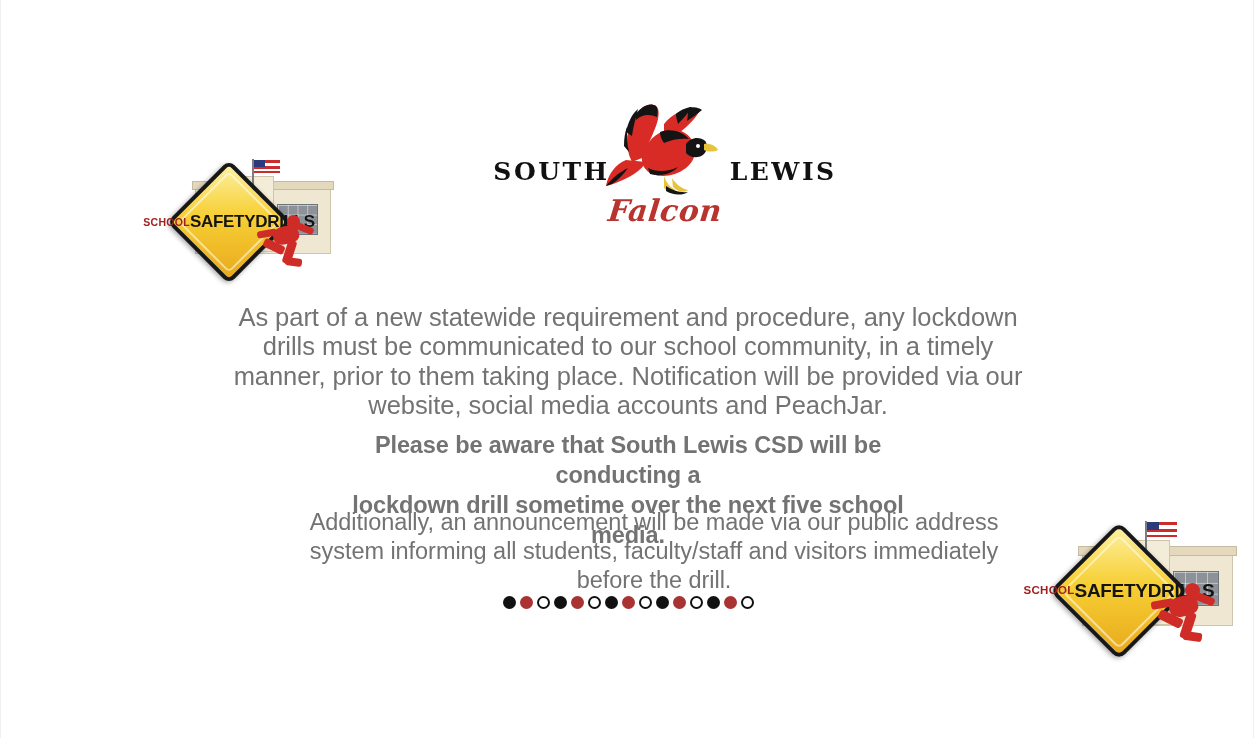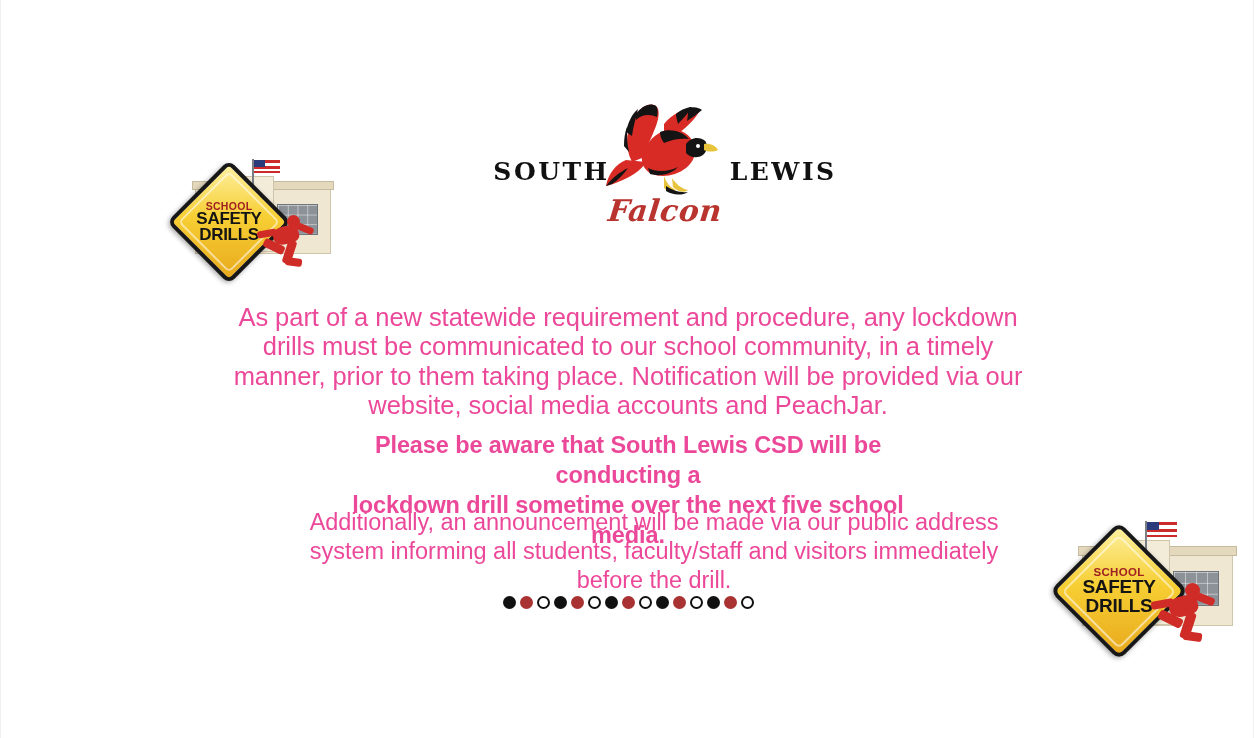--- a/index.html
+++ b/index.html
@@ -109,21 +109,20 @@
     content: "";
     position: absolute;
     inset: 5%;
     border: 2px solid rgba(255,255,255,.55);
     border-radius: 7%;
   }
   .sign-text {
     position: absolute;
     inset: 0;
     display: flex;
-    flex-direction: column;
     align-items: center;
     justify-content: center;
     font-family: "Liberation Sans Narrow", "Liberation Sans", sans-serif;
     font-weight: 700;
     line-height: .96;
     letter-spacing: -.3px;
     text-align: center;
     z-index: 4;
     pointer-events: none;
   }
@@ -219,21 +218,21 @@
     z-index: 2;
   }
 
   
   .copy {
     position: absolute;
     left: 0;
     width: 1254px;
     text-align: center;
     font-family: "Liberation Sans Narrow", "Liberation Sans", sans-serif;
-    color: #ec4899;
+    color: #737373;
   }
   .para-intro {
     top: 303px;
     font-size: 25.5px;
     line-height: 29.3px;
     letter-spacing: -.05px;
   }
   .para-intro .inner { width: 800px; margin: 0 auto; }
   .para-bold {
     top: 430px;

